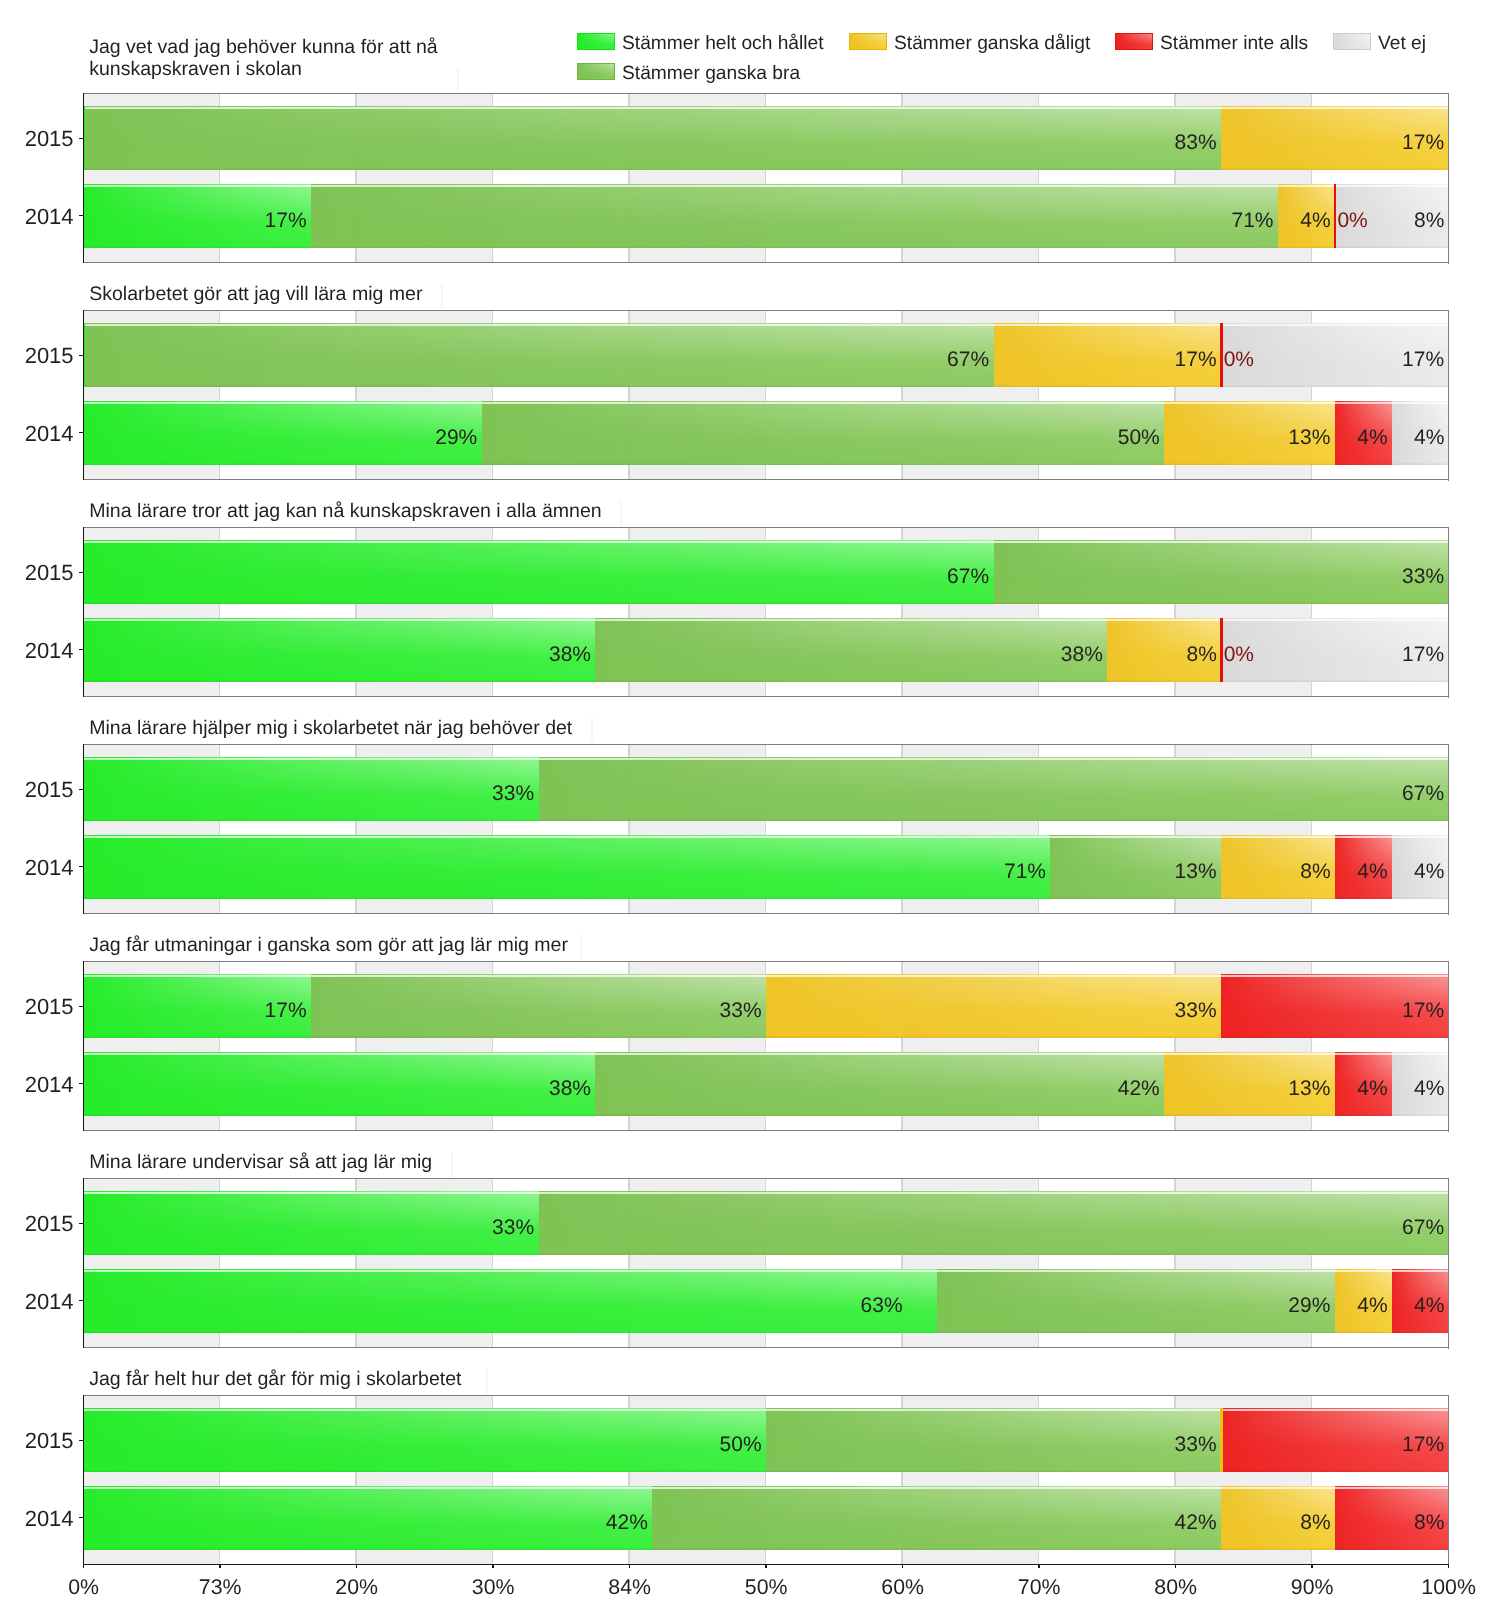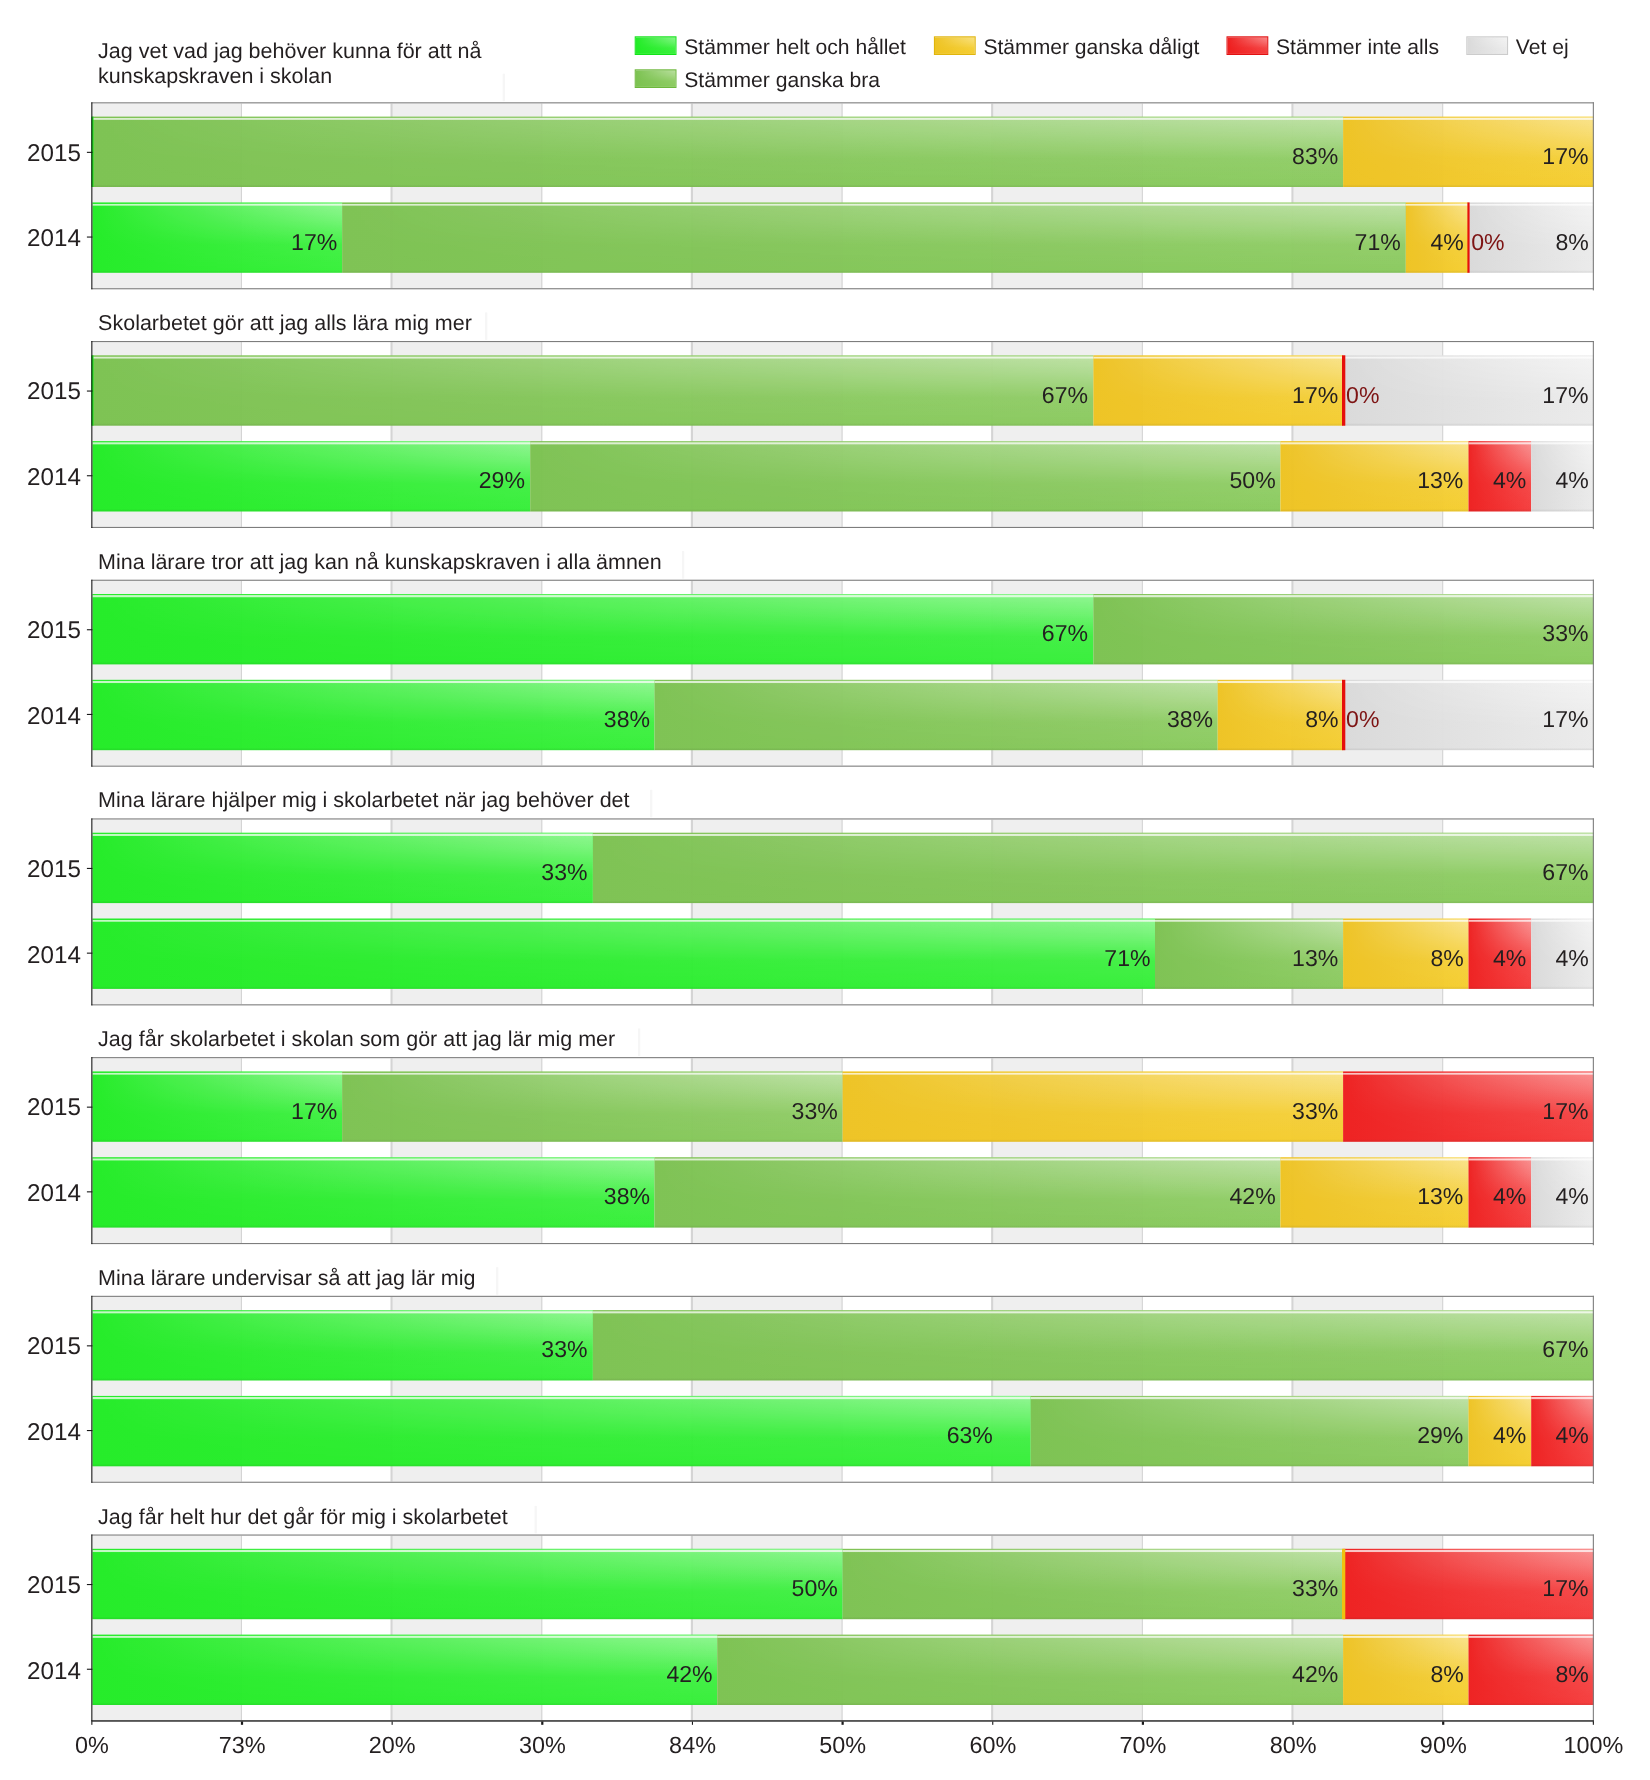--- a/index.html
+++ b/index.html
@@ -166,21 +166,21 @@
             <i class="gloss"></i>
           </div>
           <div class="seg" style="left: 1250.65px; width: 2.2px; background: rgb(230, 15, 10); opacity: 1;"></div>
         </div>
         <div class="ytick" style="left: -4.2px; top: 121.3px;"></div>
         <div class="pb-t" style="top: -0.9px;"></div>
         <div class="pb-b" style="top: 168.1px;"></div>
         <div class="pb-l"></div>
         <div class="pb-r"></div>
       </div>
-      <div class="panel-title" style="top: 283px;"><span style="display: block;">Skolarbetet gör att jag alls lära mig mer</span></div>
+      <div class="panel-title" style="top: 283px;"><span style="display: block;">Skolarbetet gör att jag vill lära mig mer</span></div>
       <div class="tsep" style="left: 441px; top: 283.8px; height: 25.2px;"></div>
       <div class="ylab" style="width: 60px; left: 13.6px; top: 343.4px;">2015</div>
       <div class="ylab" style="width: 60px; left: 13.6px; top: 420.6px;">2014</div>
       <div class="panel" style="top: 310.5px;">
         <div class="bands">
           <div class="band" style="left: 0px; width: 136.5px;"></div>
           <div class="band" style="left: 273px; width: 136.5px;"></div>
           <div class="band" style="left: 546px; width: 136.5px;"></div>
           <div class="band" style="left: 819px; width: 136.5px;"></div>
           <div class="band" style="left: 1092px; width: 136.5px;"></div>
@@ -372,21 +372,21 @@
             <i class="sheen"></i>
             <i class="gloss"></i>
           </div>
         </div>
         <div class="ytick" style="left: -4.2px; top: 121.3px;"></div>
         <div class="pb-t" style="top: -0.9px;"></div>
         <div class="pb-b" style="top: 168.1px;"></div>
         <div class="pb-l"></div>
         <div class="pb-r"></div>
       </div>
-      <div class="panel-title" style="top: 934px;"><span style="display: block;">Jag får skolarbetet i skolan som gör att jag lär mig mer</span></div>
+      <div class="panel-title" style="top: 934px;"><span style="display: block;">Jag får utmaningar i ganska som gör att jag lär mig mer</span></div>
       <div class="tsep" style="left: 580px; top: 934.8px; height: 25.2px;"></div>
       <div class="ylab" style="width: 60px; left: 13.6px; top: 994.4px;">2015</div>
       <div class="ylab" style="width: 60px; left: 13.6px; top: 1071.6px;">2014</div>
       <div class="panel" style="top: 961.5px;">
         <div class="bands">
           <div class="band" style="left: 0px; width: 136.5px;"></div>
           <div class="band" style="left: 273px; width: 136.5px;"></div>
           <div class="band" style="left: 546px; width: 136.5px;"></div>
           <div class="band" style="left: 819px; width: 136.5px;"></div>
           <div class="band" style="left: 1092px; width: 136.5px;"></div>

